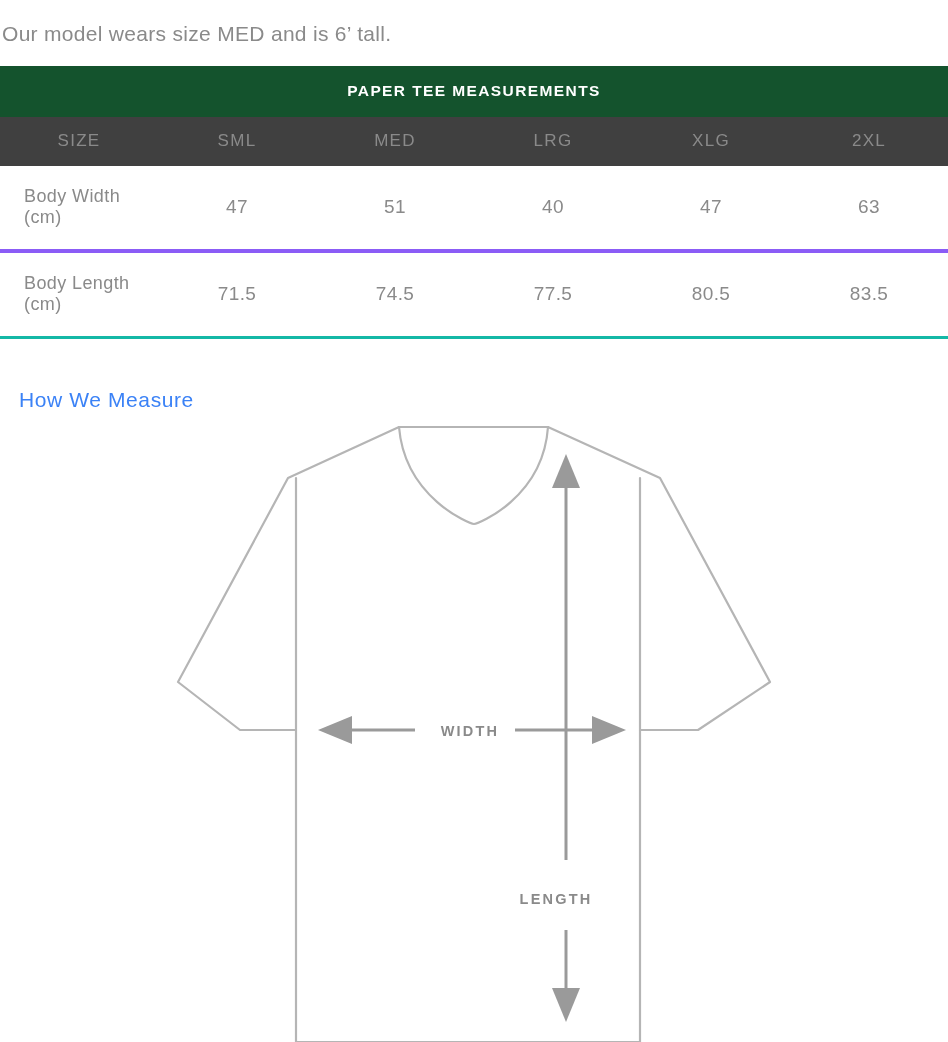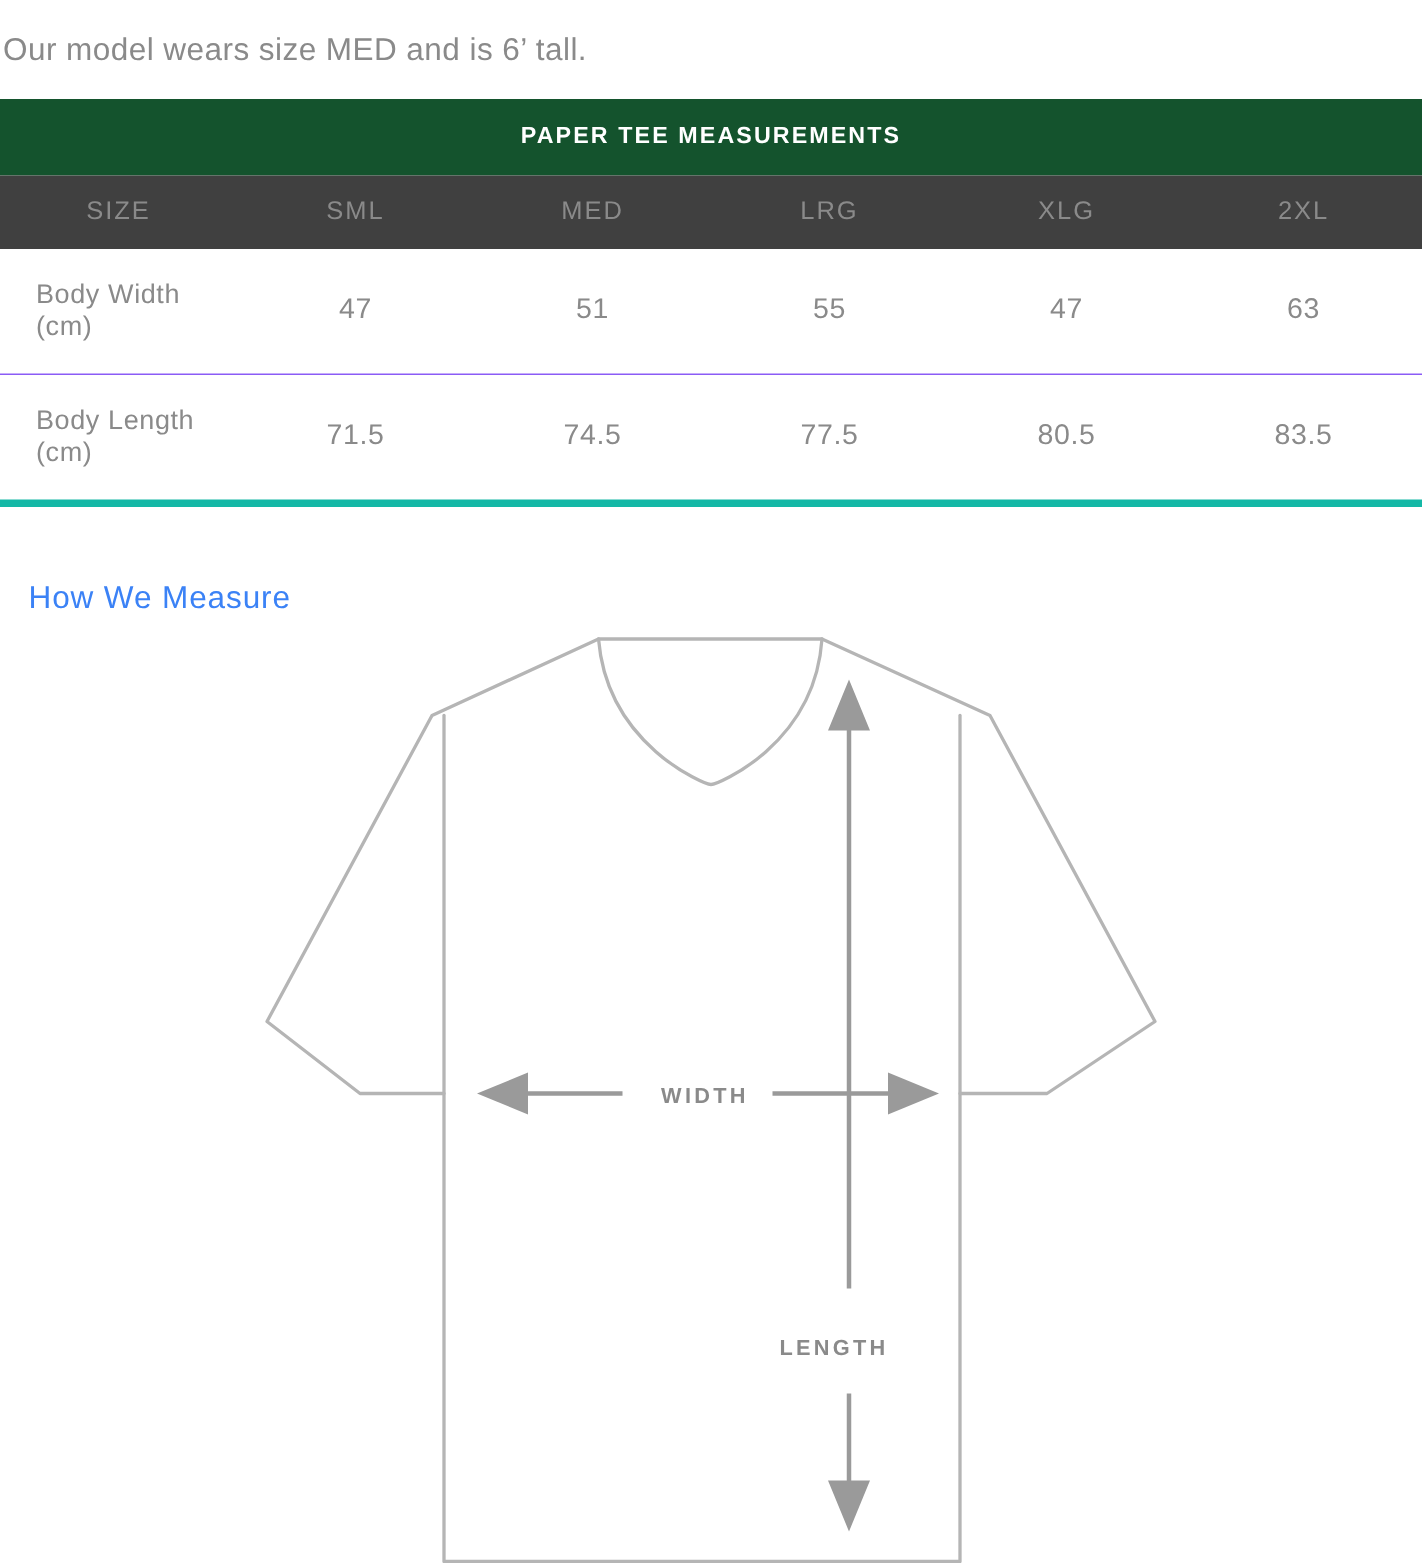--- a/index.html
+++ b/index.html
@@ -50,32 +50,32 @@
     text-align: center;
   }
   .size-table thead .head-row th.rowlabel {
     text-align: center;
   }
   .size-table tbody td {
     font-size: 19px;
     color: #8a8a8a;
     text-align: center;
     padding: 20px 0 21px 0;
-    border-bottom: 1px solid #8b5cf6;
+    border-bottom: 4px solid #8b5cf6;
     font-weight: 400;
     letter-spacing: 0.4px;
   }
   .size-table tbody td.rowlabel {
     text-align: left;
     padding-left: 24px;
     font-size: 18px;
     letter-spacing: 0.4px;
   }
   .size-table tbody tr:last-child td {
-    border-bottom: 5px solid #14b8a6;
+    border-bottom: 3px solid #14b8a6;
   }
 
   .how-we-measure {
     font-size: 21px;
     color: #3b82f6;
     letter-spacing: 0.6px;
     margin-top: 49px;
     padding-left: 19px;
     font-weight: 400;
   }
@@ -114,21 +114,21 @@
         <th>LRG</th>
         <th>XLG</th>
         <th>2XL</th>
       </tr>
     </thead>
     <tbody>
       <tr>
         <td class="rowlabel">Body Width (cm)</td>
         <td>47</td>
         <td>51</td>
-        <td>55</td>
+        <td>40</td>
         <td>47</td>
         <td>63</td>
       </tr>
       <tr>
         <td class="rowlabel">Body Length (cm)</td>
         <td>71.5</td>
         <td>74.5</td>
         <td>77.5</td>
         <td>80.5</td>
         <td>83.5</td>

